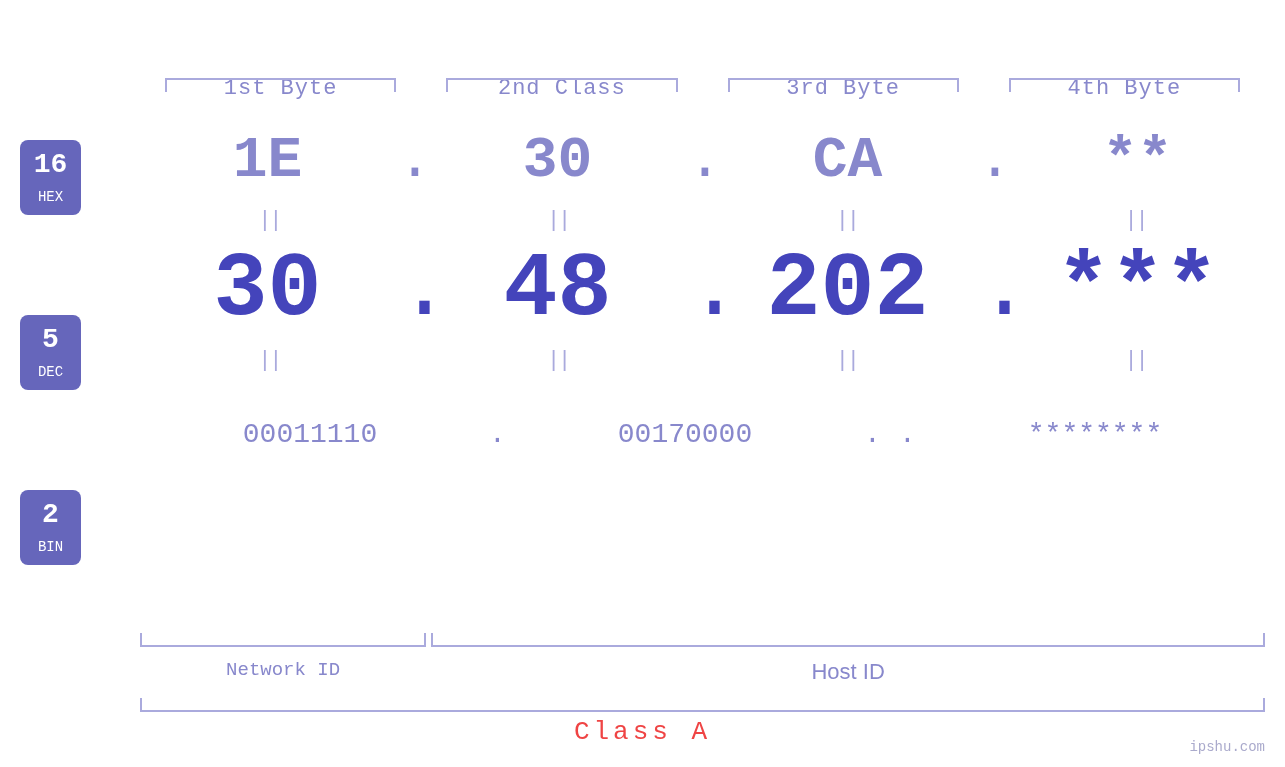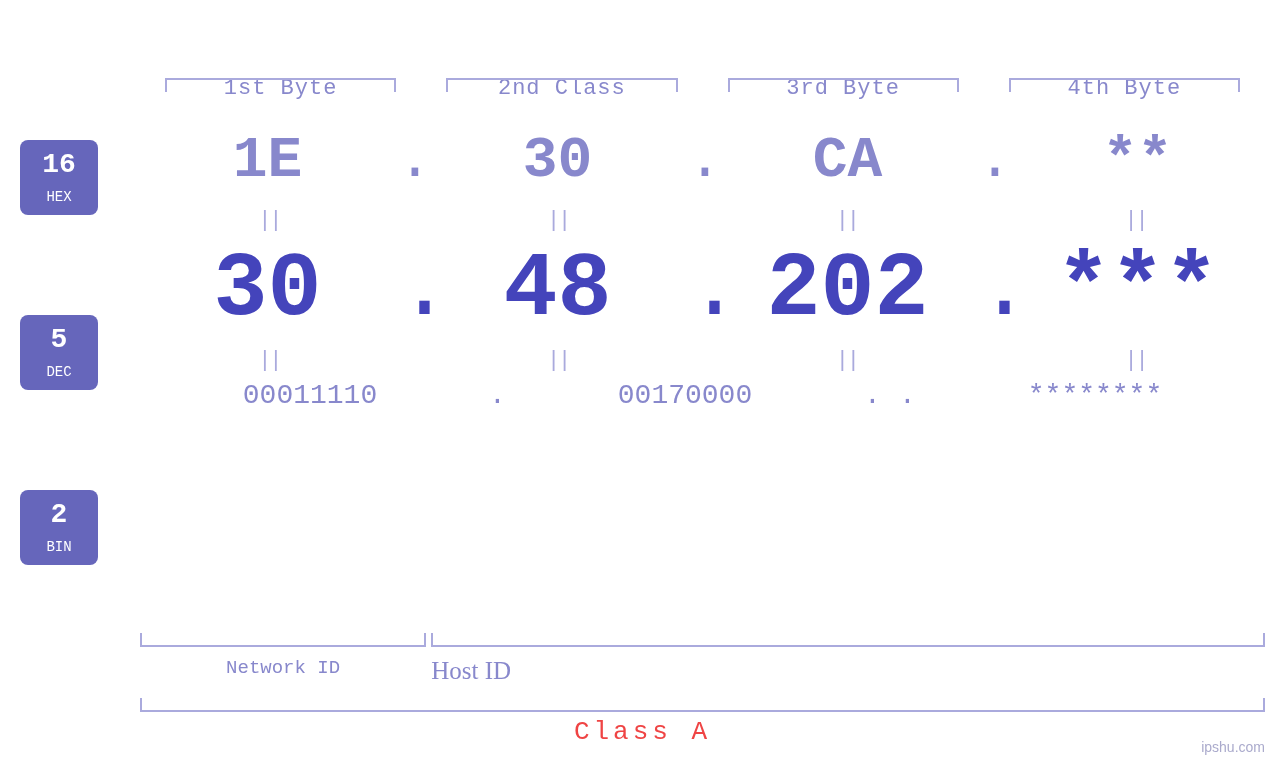--- a/index.html
+++ b/index.html
@@ -65,21 +65,21 @@
     .badges {
       position: absolute;
       left: 20px;
       top: 140px;
       display: flex;
       flex-direction: column;
       gap: 100px;
     }
 
     .badge {
-      width: 78px;
+      width: 61px;
       height: 75px;
       background: #6666bb;
       border-radius: 8px;
       display: flex;
       flex-direction: column;
       align-items: center;
       justify-content: center;
       color: #ffffff;
       font-family: 'Courier New', Courier, monospace;
     }
@@ -176,21 +176,21 @@
       color: #4444bb;
       font-size: 90px;
       font-family: 'Courier New', Courier, monospace;
       width: 30px;
       text-align: center;
     }
 
     
     .bin-row {
       display: flex;
-      align-items: flex-start;
+      align-items: flex-end;
       height: 70px;
     }
 
     .byte-value-bin {
       font-size: 28px;
       color: #8888cc;
       font-family: 'Courier New', Courier, monospace;
       font-weight: 400;
     }
 
@@ -240,24 +240,24 @@
     .network-id-label {
       width: calc(25% + 5px);
       text-align: center;
       color: #8888cc;
       font-size: 19px;
       font-family: 'Courier New', Courier, monospace;
     }
 
     .host-id-label {
       flex: 1;
-      text-align: left;
-      color: #8888cc;
-      font-size: 25px;
-      font-family: Liberation Serif, serif;
+      text-align: center;
+      color: #8888cc;
+      font-size: 22px;
+      font-family: Liberation Sans, sans-serif;
       margin-left: 5px;
     }
 
     
     .outer-bracket {
       position: absolute;
       bottom: 55px;
       left: 140px;
       right: 20px;
       height: 14px;
@@ -280,21 +280,21 @@
       letter-spacing: 4px;
     }
 
     
     .watermark {
       position: absolute;
       bottom: 12px;
       right: 20px;
       color: #aaaacc;
       font-size: 14px;
-      font-family: Liberation Sans, sans-serif;
+      font-family: Liberation Mono, monospace;
     }
 
     .dot-separator {
       display: flex;
       align-items: center;
       justify-content: center;
       width: 35px;
     }
   </style>
 </head>

